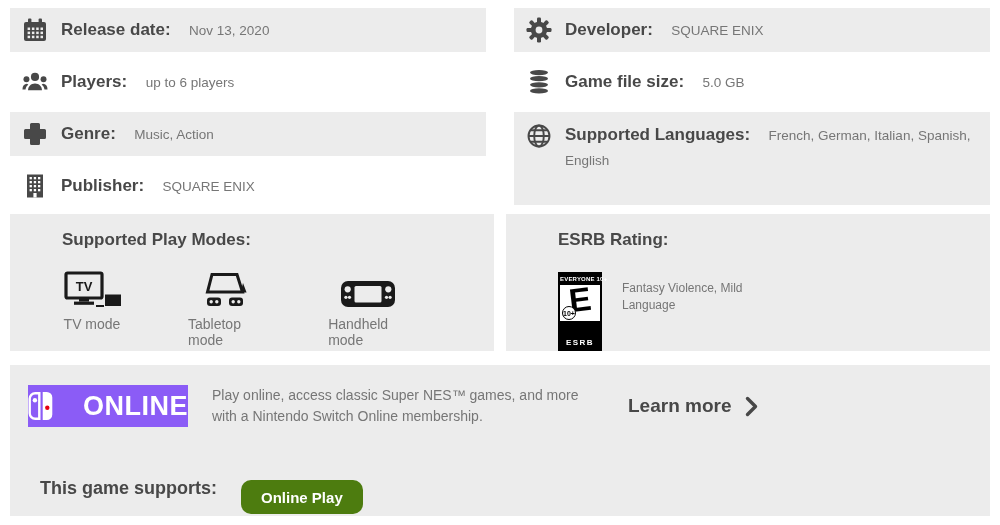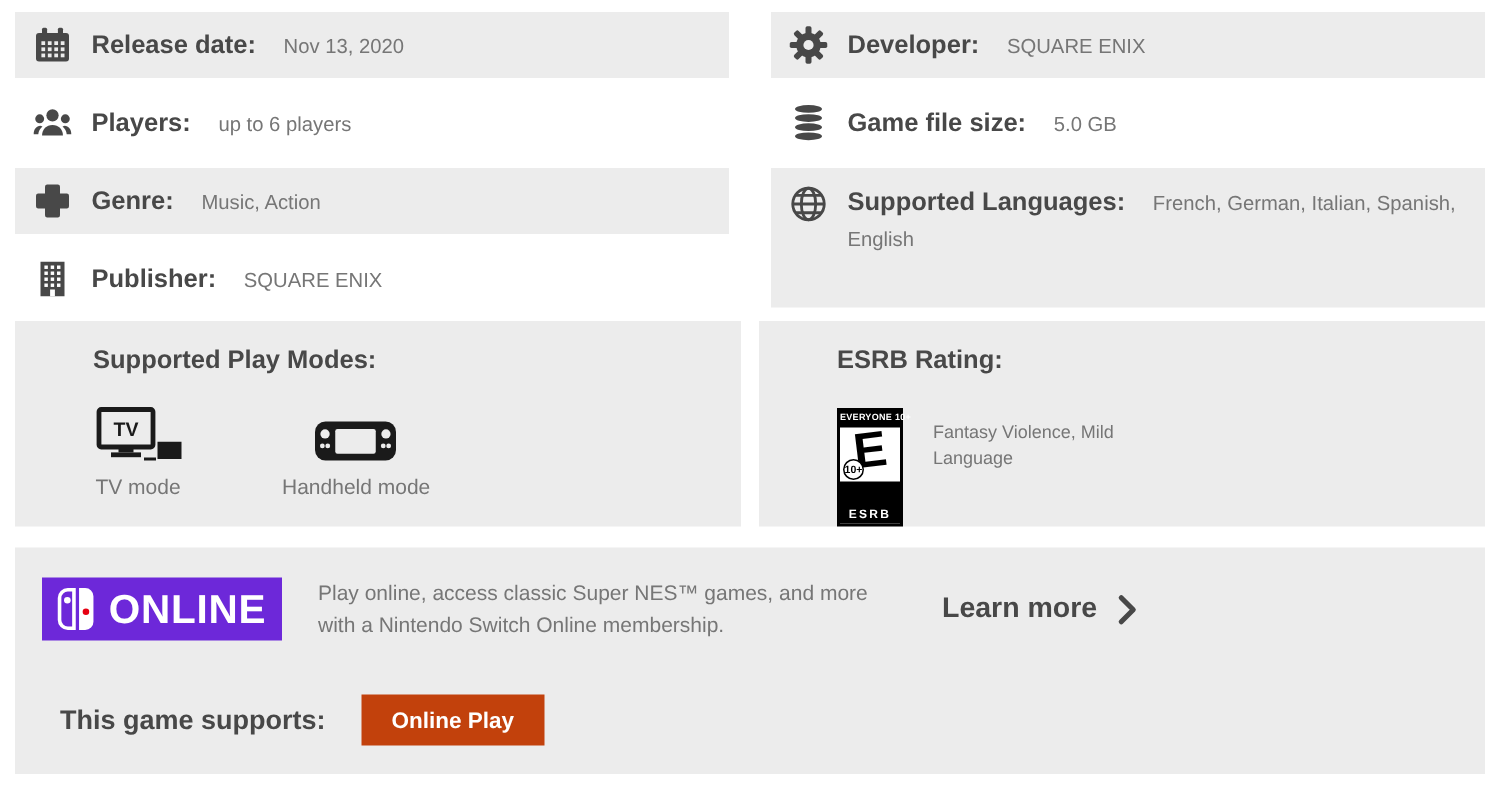--- a/index.html
+++ b/index.html
@@ -40,36 +40,36 @@
   .esrb-ten { position:absolute; left:2px; bottom:1px; width:14px; height:14px;
     background:#fff; color:#000; border:1.5px solid #000; border-radius:50%;
     font-size:7px; font-weight:bold; display:flex; align-items:center; justify-content:center; }
   .esrb-bottom { background:#000; color:#fff; font-size:8px; font-weight:bold;
     text-align:center; letter-spacing:1.5px; padding:17px 0 2px; }
   .esrb-desc { margin-left:20px; margin-top:8px; width:170px; font-size:12px;
     color:#767676; line-height:1.45; }
 
   .nso { margin-top:14px; background:#ececec; height:151px; padding:20px 18px 0; }
   .nso-top { display:flex; align-items:center; }
-  .nso-logo { width:160px; height:42px; background:#6d28d9; display:flex;
-    align-items:center; justify-content:center; flex:0 0 160px; }
+  .nso-logo { width:160px; height:42px; background:#8b5cf6; display:flex;
+    align-items:center; justify-content:space-between; flex:0 0 160px; }
   .nso-logo svg { margin-right:8px; }
   .nso-logo-text { color:#fff; font-size:27px; font-weight:bold; letter-spacing:.5px; }
   .nso-desc { margin-left:24px; max-width:382px; font-size:14px; color:#767676;
     line-height:1.5; }
   .learn-more { margin-left:34px; display:flex; align-items:center; cursor:pointer; }
   .learn-more-label { font-size:19px; font-weight:bold; color:#484848; }
   .learn-more svg { margin-left:14px; }
 
   .nso-bottom { display:flex; align-items:center; margin-top:36px; padding-left:12px; }
   .supports-label { font-size:18px; font-weight:bold; color:#484848; }
   .btn-group { display:flex; gap:10px; margin-left:24px; }
-  .red-btn { background:#c2410c; color:#fff; border:none; border-radius:0;
+  .red-btn { background:#4d7c0f; color:#fff; border:none; border-radius:10px;
     height:34px; padding:0 20px; font-size:15px; font-weight:bold;
-    font-family:"Liberation Sans", sans-serif; cursor:pointer; }
+    font-family:"Liberation Sans", sans-serif; cursor:pointer;margin-top:17px; }
 </style>
 </head>
 <body>
 
 <div class="page">
 
   <div class="cols">
     <div class="col">
 
       <div class="info-row">
@@ -225,20 +225,39 @@
               <rect x="17" y="27" width="10" height="3.6" fill="#1a1a1a"></rect>
               <rect x="12" y="30.6" width="20" height="3.2" fill="#1a1a1a"></rect>
               <path d="M34 35h8" stroke="#1a1a1a" stroke-width="2"></path>
               <rect x="43" y="23.5" width="16" height="11.5" fill="#1a1a1a"></rect>
             </svg>
           </span>
           <span class="mode-label">TV mode</span>
         </div>
         <div class="mode">
           <span class="mode-iconbox">
+            <svg width="58" height="37" viewBox="0 0 58 37">
+              <path d="M16 3.5h25l5.5 17.5H11.5z" fill="none" stroke="#1a1a1a" stroke-width="3"></path>
+              <path d="M47 12l3.6 9.5h-6z" fill="#1a1a1a"></path>
+              <g fill="#1a1a1a">
+                <rect x="11" y="26.5" width="14" height="8.5" rx="3"></rect>
+                <rect x="33" y="26.5" width="14" height="8.5" rx="3"></rect>
+              </g>
+              <g fill="#ececec">
+                <circle cx="15.2" cy="30.7" r="1.7"></circle>
+                  <circle cx="20.8" cy="30.7" r="1.7"></circle>
+                <circle cx="37.2" cy="30.7" r="1.7"></circle>
+                  <circle cx="42.8" cy="30.7" r="1.7"></circle>
+              </g>
+            </svg>
+          </span>
+          <span class="mode-label">Tabletop mode</span>
+        </div>
+        <div class="mode">
+          <span class="mode-iconbox">
             <svg width="56" height="28" viewBox="0 0 56 28">
               <rect x="1" y="1" width="54" height="26" rx="7" fill="#1a1a1a"></rect>
               <rect x="14.5" y="6" width="27" height="16.5" rx="1.5" fill="#ececec"></rect>
               <g fill="#ececec">
                 <circle cx="7.7" cy="9.3" r="3.1"></circle>
                 <circle cx="5.9" cy="17.3" r="1.6"></circle>
                   <circle cx="9.5" cy="17.3" r="1.6"></circle>
                 <circle cx="48.3" cy="9.3" r="3.1"></circle>
                 <circle cx="46.5" cy="17.3" r="1.6"></circle>
                   <circle cx="50.1" cy="17.3" r="1.6"></circle>

